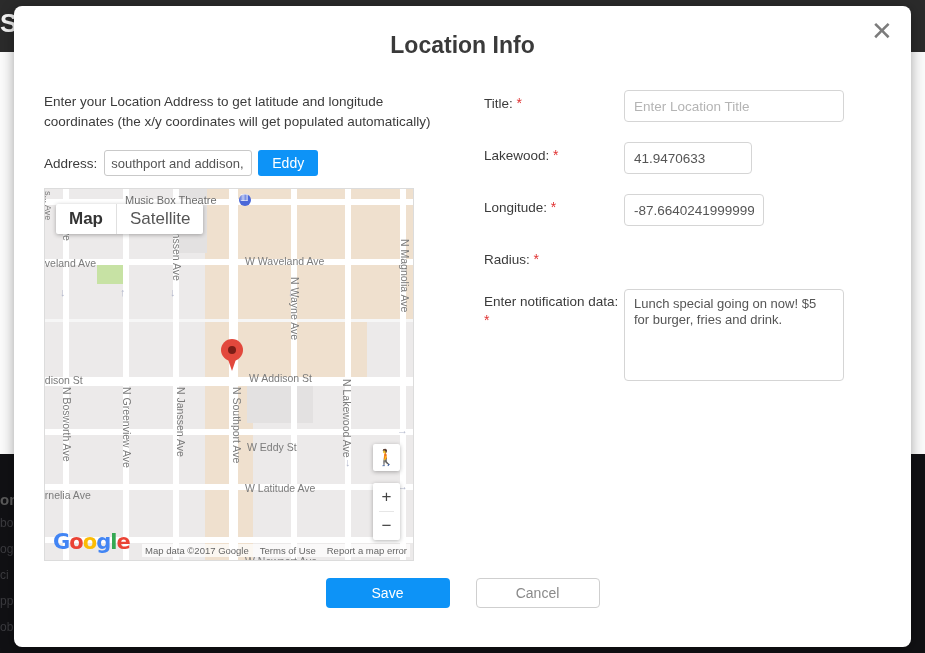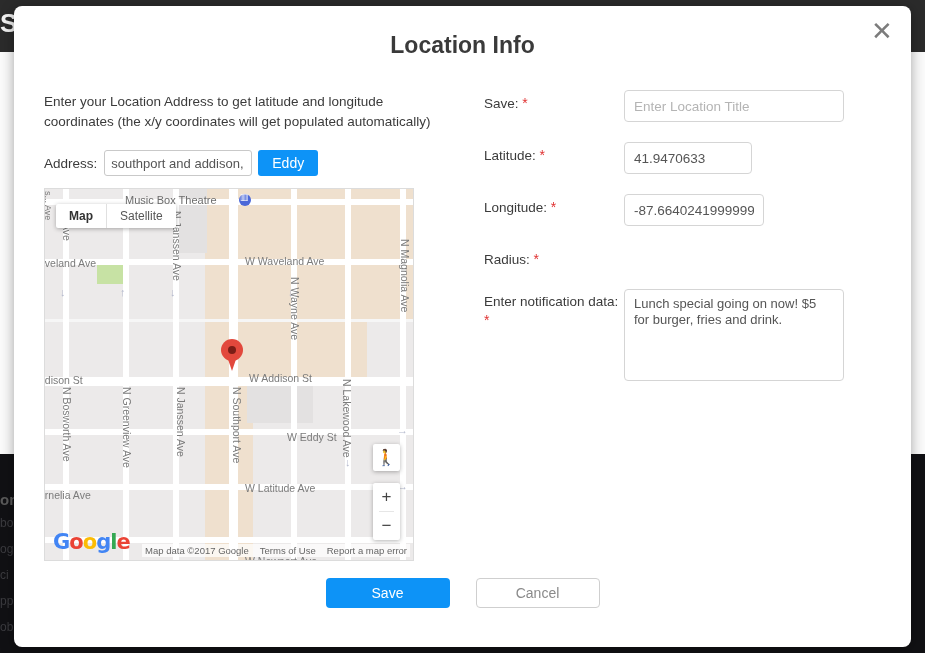--- a/index.html
+++ b/index.html
@@ -125,21 +125,21 @@
   .lbl-v { transform-origin: 0 0; transform: rotate(90deg); }
   .arrow { position: absolute; color: #b3b8cc; font-size: 11px; line-height: 1; }
 
   .map-type-ctl {
     position: absolute; left: 11px; top: 15px;
     display: flex; background: #fff;
     box-shadow: 0 1px 4px rgba(0,0,0,.3); border-radius: 2px;
     overflow: hidden; z-index: 6;
   }
   .map-type-ctl div {
-    padding: 5px 13px; font-size: 12px; color: #565656; cursor: pointer;
+    padding: 5px 13px; font-size: 17px; color: #565656; cursor: pointer;
   }
   .map-type-ctl .active { font-weight: bold; color: #333; }
   .map-type-ctl .sep { padding: 0; width: 1px; background: #e0e0e0; }
 
   .poi-icon {
     position: absolute; width: 12px; height: 12px; border-radius: 50%;
     background: #4a67d8; z-index: 5;
   }
   .poi-icon::after {
     content: "▥"; position: absolute; left: 1px; top: -2px;
@@ -321,21 +321,21 @@
         <div class="arrow" style="left:125px; top:98px;">↓</div>
         <div class="arrow" style="left:243px; top:98px;">↓</div>
         <div class="arrow" style="left:352px; top:236px;">→</div>
         <div class="arrow" style="left:300px; top:268px;">↓</div>
         <div class="arrow" style="left:352px; top:292px;">→</div>
 
         <div class="lbl" style="left:-6px; top:68px;">aveland Ave</div>
         <div class="lbl" style="left:200px; top:66px;">W Waveland Ave</div>
         <div class="lbl" style="left:-6px; top:185px;">ddison St</div>
         <div class="lbl" style="left:204px; top:183px;">W Addison St</div>
-        <div class="lbl" style="left:202px; top:242px;margin-left:40px;">W Eddy St</div>
+        <div class="lbl" style="left:202px; top:252px;">W Eddy St</div>
         <div class="lbl" style="left:-6px; top:300px;">ornelia Ave</div>
         <div class="lbl" style="left:200px; top:293px;">W Latitude Ave</div>
         <div class="lbl" style="left:200px; top:366px;">W Newport Ave</div>
 
         <div class="lbl lbl-v" style="left:138px; top:22px;">N Janssen Ave</div>
         <div class="lbl lbl-v" style="left:256px; top:88px;">N Wayne Ave</div>
         <div class="lbl lbl-v" style="left:366px; top:50px;">N Magnolia Ave</div>
         <div class="lbl lbl-v" style="left:28px; top:198px;">N Bosworth Ave</div>
         <div class="lbl lbl-v" style="left:88px; top:198px;">N Greenview Ave</div>
         <div class="lbl lbl-v" style="left:142px; top:198px;">N Janssen Ave</div>
@@ -373,29 +373,29 @@
           <span>Map data ©2017 Google</span>
           <span>Terms of Use</span>
           <span>Report a map error</span>
         </div>
       </div>
 
       <div class="right-col">
 
         <div class="field-row">
           <div class="field-label">
-            <span>Save:</span>
+            <span>Title:</span>
             <span class="req">*</span>
           </div>
           <input id="title-input" class="txt-input" type="text" placeholder="Enter Location Title" style="">
         </div>
 
         <div class="field-row">
           <div class="field-label">
-            <span>Latitude:</span>
+            <span>Lakewood:</span>
             <span class="req">*</span>
           </div>
           <input id="lat-input" class="txt-input" type="text" value="41.9470633" style="">
         </div>
 
         <div class="field-row">
           <div class="field-label">
             <span>Longitude:</span>
             <span class="req">*</span>
           </div>

